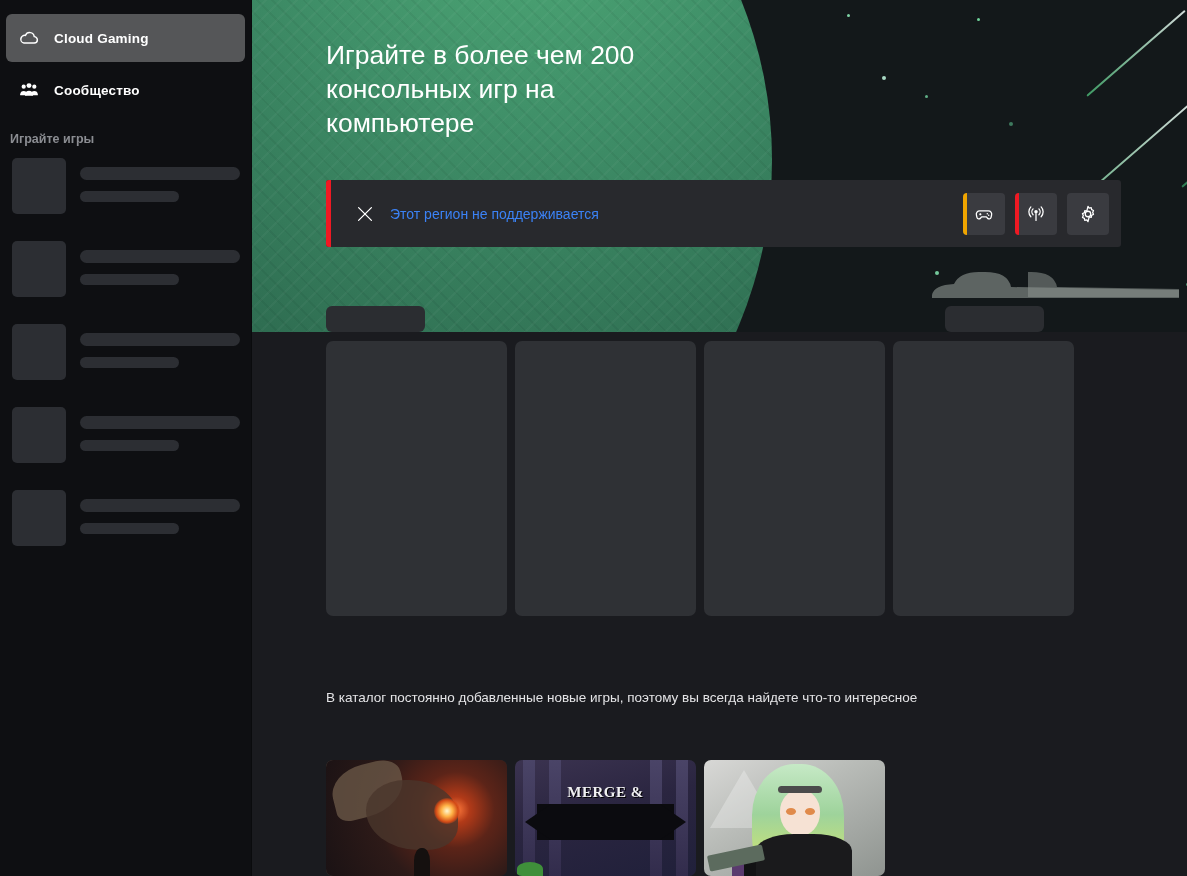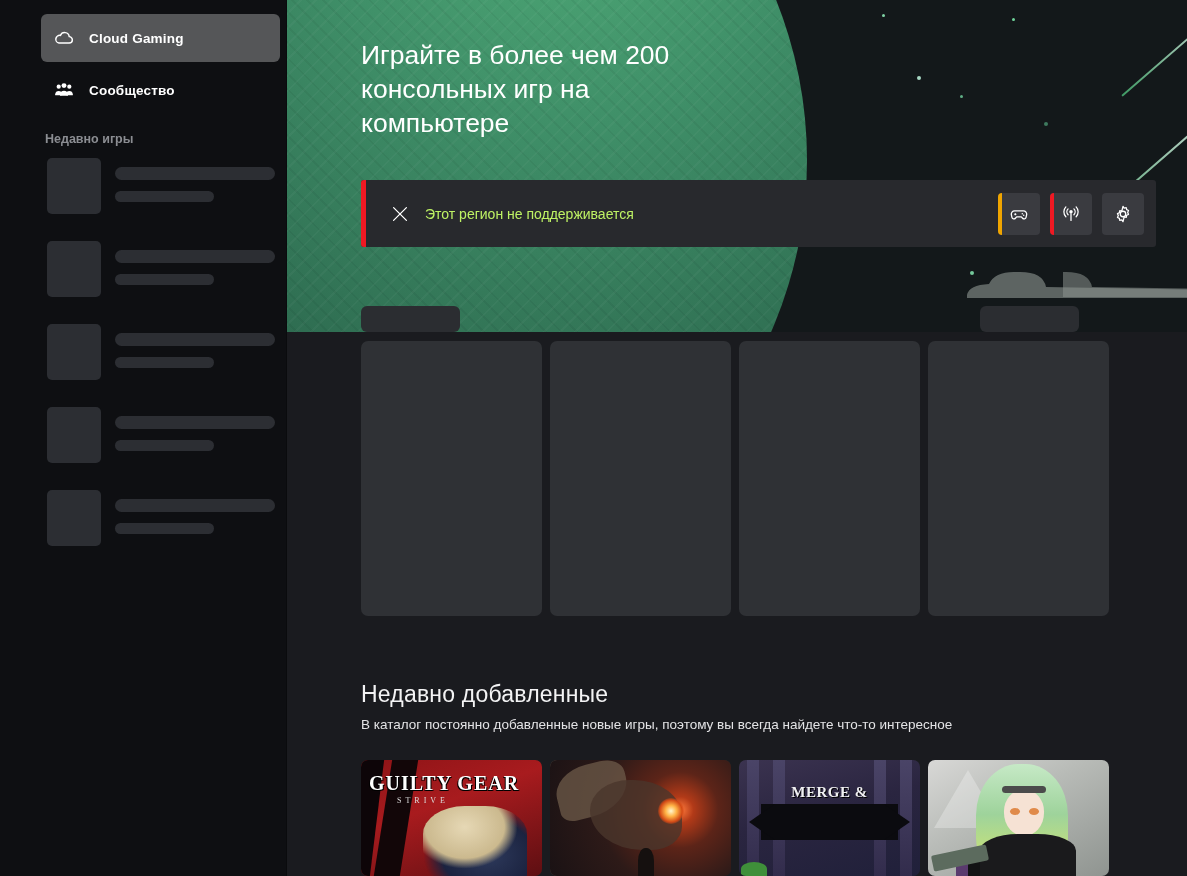--- a/index.html
+++ b/index.html
@@ -2,21 +2,21 @@
 <html><head>
 <meta charset="utf-8">
 <style>
   * { margin:0; padding:0; box-sizing:border-box; }
   html, body {
     width:1187px; height:876px;
     background:#0e0f12;
     font-family:"Liberation Sans", sans-serif;
     overflow:hidden;
   }
-  #app { position:relative; width:1187px; height:876px; display:flex;padding-left:35px; }
+  #app { position:relative; width:1187px; height:876px; display:flex; }
 
   
   #sidebar {
     width:252px; height:876px;
     background:#0e0f12;
     flex:0 0 252px;
     position:relative;
     padding:14px 0 0 0;
     border-right:1px solid #0a0b0d;
   }
@@ -75,21 +75,21 @@
 
   
   #banner {
     position:absolute; left:74px; top:180px; width:795px; height:67px;
     background:#28292d; border-radius:3px;
     display:flex; align-items:center; overflow:hidden;
   }
   #banner-accent { position:absolute; left:0; top:0; width:5px; height:100%; background:#ef1923; }
   #banner-x { width:22px; height:22px; margin-left:28px; flex:0 0 22px; }
   #banner-x svg { width:22px; height:22px; display:block; }
-  #banner-text { color:#bef264; font-size:14px; margin-left:14px; flex:1; }
+  #banner-text { color:#3b82f6; font-size:14px; margin-left:14px; flex:1; }
   #banner-actions { display:flex; align-items:center; gap:10px; margin-right:12px; }
   .act-btn {
     position:relative; width:42px; height:42px; border-radius:4px;
     background:#3a3b40; display:flex; align-items:center; justify-content:center;
     cursor:pointer; overflow:hidden;
   }
   .act-btn .bar { position:absolute; left:0; top:0; width:4px; height:100%; }
   .act-btn svg { width:22px; height:22px; display:block; }
 
   
@@ -180,21 +180,21 @@
           <circle cx="12" cy="7.2" r="2.7"></circle>
           <circle cx="17.8" cy="8.4" r="2.3"></circle>
           <path d="M2.4 16.6c0-2.3 1.8-3.6 3.8-3.6s3.8 1.3 3.8 3.6v1.1H2.4z"></path>
           <path d="M7.6 17c0-2.6 2-4.2 4.4-4.2s4.4 1.6 4.4 4.2v1.4H7.6z"></path>
           <path d="M14 16.6c0-2.3 1.8-3.6 3.8-3.6s3.8 1.3 3.8 3.6v1.1H14z"></path>
         </svg>
       </span>
       <span class="nav-label">Сообщество</span>
     </div>
 
-    <div class="section-label">Недавно игры</div>
+    <div class="section-label">Играйте игры</div>
 
     <div id="skel-list">
         <div class="skel-row">
           <div class="skel-thumb"></div>
           <div class="skel-lines">
             <div class="skel-line-a"></div>
             <div class="skel-line-b"></div>
           </div>
         </div>
         <div class="skel-row">
@@ -305,39 +305,28 @@
     <div id="skel-cards">
         <div class="skel-card"></div>
         <div class="skel-card"></div>
         <div class="skel-card"></div>
         <div class="skel-card"></div>
       </div>
 
     <div id="recent">
       <div id="recent-head">
         <div>
-          <div id="recent-title">Недавно добавленные</div>
           <div id="recent-sub">В каталог постоянно добавленные новые игры, поэтому вы всегда найдете что-то интересное</div>
         </div>
 
       </div>
     </div>
 
     <div id="game-cards">
 
-      <div class="game-card">
-        <div class="gc-art">
-          <div class="gg-bg"></div>
-            <div class="gg-black2"></div>
-            <div class="gg-black"></div>
-          <div class="gg-fig"></div>
-          <div class="gg-title">GUILTY GEAR</div>
-          <div class="gg-sub">STRIVE</div>
-        </div>
-      </div>
 
       <div class="game-card">
         <div class="gc-art">
           <div class="el-bg"></div>
             <div class="el-t1"></div>
             <div class="el-t2"></div>
           <div class="el-glow"></div>
             <div class="el-fig"></div>
         </div>
       </div>

